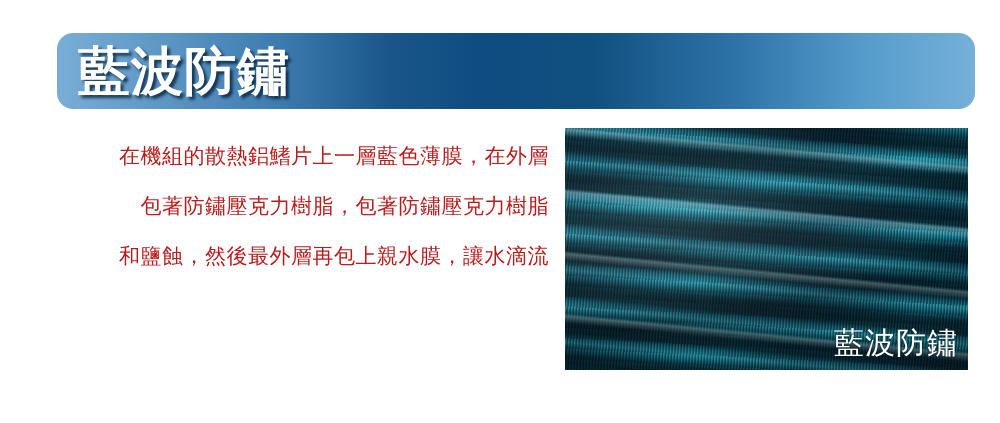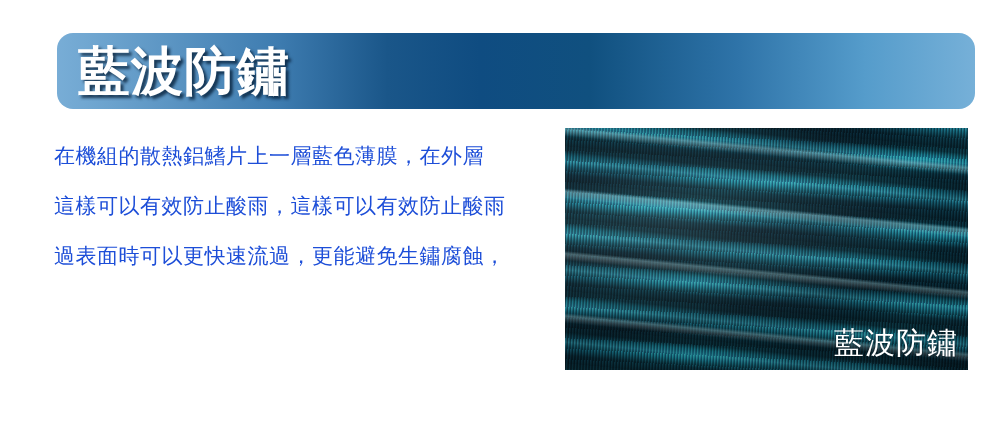--- a/index.html
+++ b/index.html
@@ -54,23 +54,24 @@
   
   .body-copy {
     position: absolute;
     left: 54px;
     top: 131px;
     width: 495px;
   }
   .body-line {
     font-size: 21px;
     line-height: 50px;
-    color: #1d4ed8;
+    color: #b91c1c;
     letter-spacing: 0.5px;
     white-space: nowrap;
+    text-align: right;
   }
 
   
   .photo-panel {
     position: absolute;
     left: 565px;
     top: 128px;
     width: 403px;
     height: 242px;
     overflow: hidden;
@@ -172,22 +173,22 @@
 </style>
 </head>
 <body>
 
 <div class="banner">
   <div class="banner-title">藍波防鏽</div>
 </div>
 
 <div class="body-copy">
   <div class="body-line">在機組的散熱鋁鰭片上一層藍色薄膜，在外層</div>
-  <div class="body-line">這樣可以有效防止酸雨，這樣可以有效防止酸雨</div>
-  <div class="body-line">過表面時可以更快速流過，更能避免生鏽腐蝕，</div>
+  <div class="body-line">包著防鏽壓克力樹脂，包著防鏽壓克力樹脂</div>
+  <div class="body-line">和鹽蝕，然後最外層再包上親水膜，讓水滴流</div>
 </div>
 
 <div class="photo-panel">
   <div class="photo-base"></div>
   <div class="photo-bands"></div>
   <div class="photo-fins"></div>
   <div class="photo-highlights"></div>
   <div class="photo-vignette"></div>
   <div class="photo-caption">藍波防鏽</div>
 </div>

